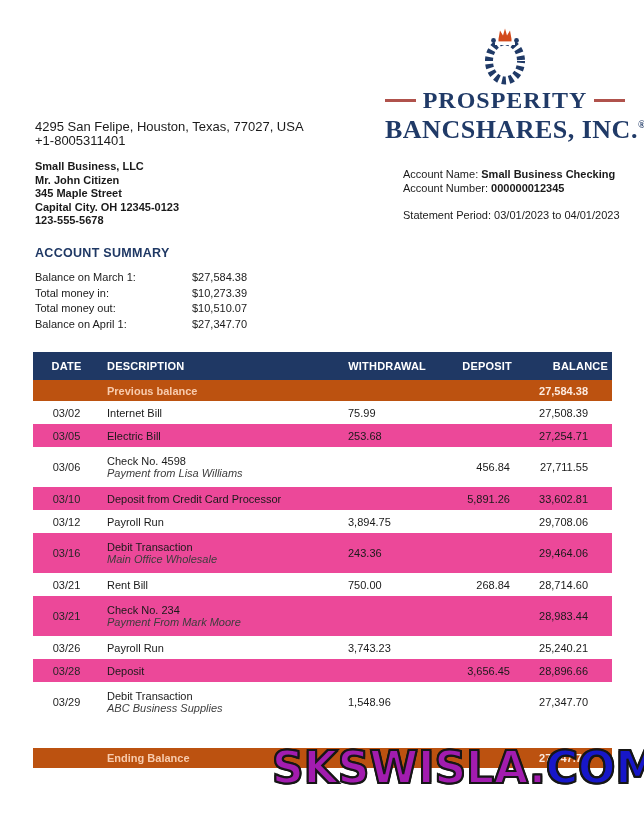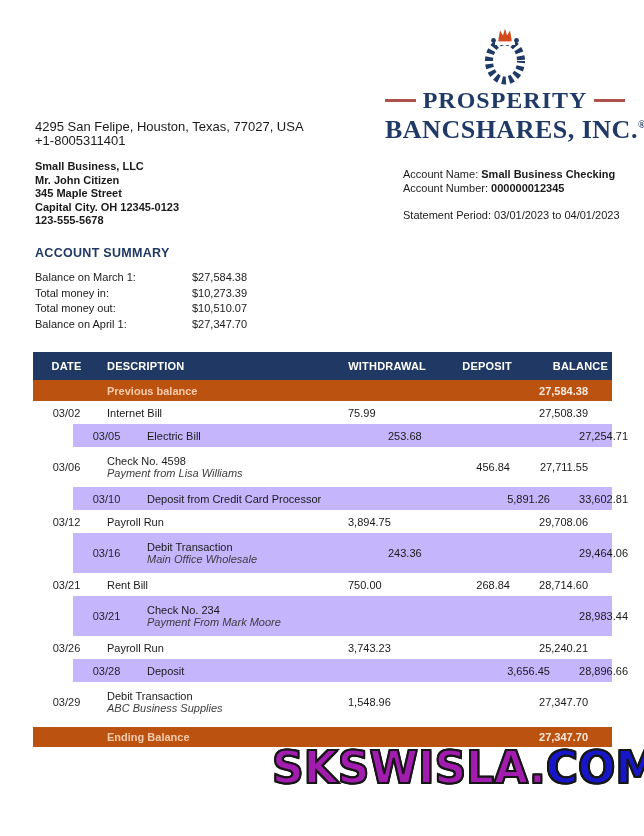--- a/index.html
+++ b/index.html
@@ -40,31 +40,31 @@
 
   
   .table { position: absolute; left: 33px; top: 352px; width: 579px; font-size: 11px; }
   .grid5 { display: grid; grid-template-columns: 67px 243px 87px 86px 96px; align-items: center; }
   .thead { height: 28px; background: #1F3864; color: #ffffff; font-weight: bold; letter-spacing: 0.2px; }
   .thead .h-date { text-align: center; }
   .thead .h-desc { padding-left: 7px; }
   .thead .h-wd, .thead .h-dep, .thead .h-bal { text-align: right; padding-right: 4px; }
   .trow { height: 23px; background: #ffffff; }
   .trow.double { height: 40px; }
-  .trow.stripe { background: #c4b5fd; margin-left: 40px; }
+  .trow.stripe { background: #ec4899; }
   .cell.date { text-align: center; color: #262626; }
   .cell.desc { padding-left: 7px; }
   .cell.wd { padding-left: 5px; }
   .cell.dep { text-align: right; padding-right: 6px; }
   .cell.bal { text-align: right; padding-right: 24px; }
   .desc-stack { display: flex; flex-direction: column; justify-content: flex-end; }
   .note { font-style: italic; color: #3d3d3d; }
   .band { background: #BC5210; font-weight: bold; }
   .band.prev { height: 21px; }
-  .band.end { height: 20px; margin-top: 5px; }
+  .band.end { height: 20px; margin-top: 26px; }
   .band .cell.desc { color: #F8CBAD; }
   .band .cell.bal { color: #FCEADF; }
 
   
   .wm {
     position: absolute; left: 272px; top: 744px; white-space: nowrap;
     font-family: "DejaVu Sans", sans-serif; font-weight: bold; font-size: 44px;
     -webkit-text-stroke: 2px #161616;
     text-shadow: 1px 1px 0 #161616, -1px -1px 0 #161616, 1px -1px 0 #161616, -1px 1px 0 #161616;
     letter-spacing: 0px; line-height: 48px;

